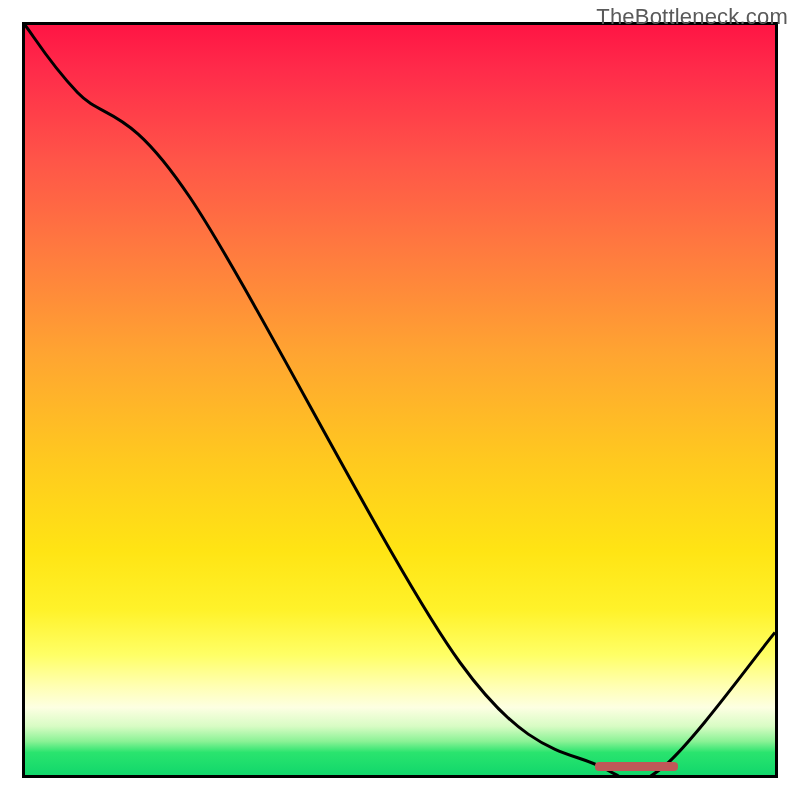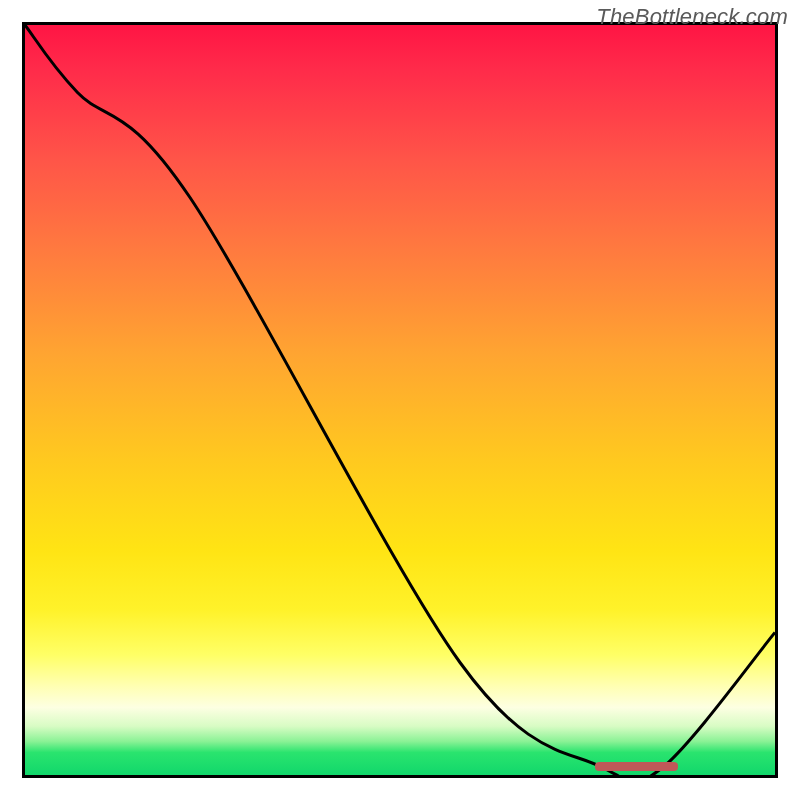--- a/index.html
+++ b/index.html
@@ -18,21 +18,20 @@
   }
   .watermark {
     position: absolute;
     top: 4px;
     right: 12px;
     color: #5a5a5a;
     font-size: 22px;
     font-weight: 400;
     letter-spacing: 0.2px;
     z-index: 10;
-    font-style: italic;
   }
   .plot-box {
     position: absolute;
     left: 22px;
     top: 22px;
     width: 756px;
     height: 756px;
     box-sizing: border-box;
     border: 3px solid #000;
     overflow: hidden;

